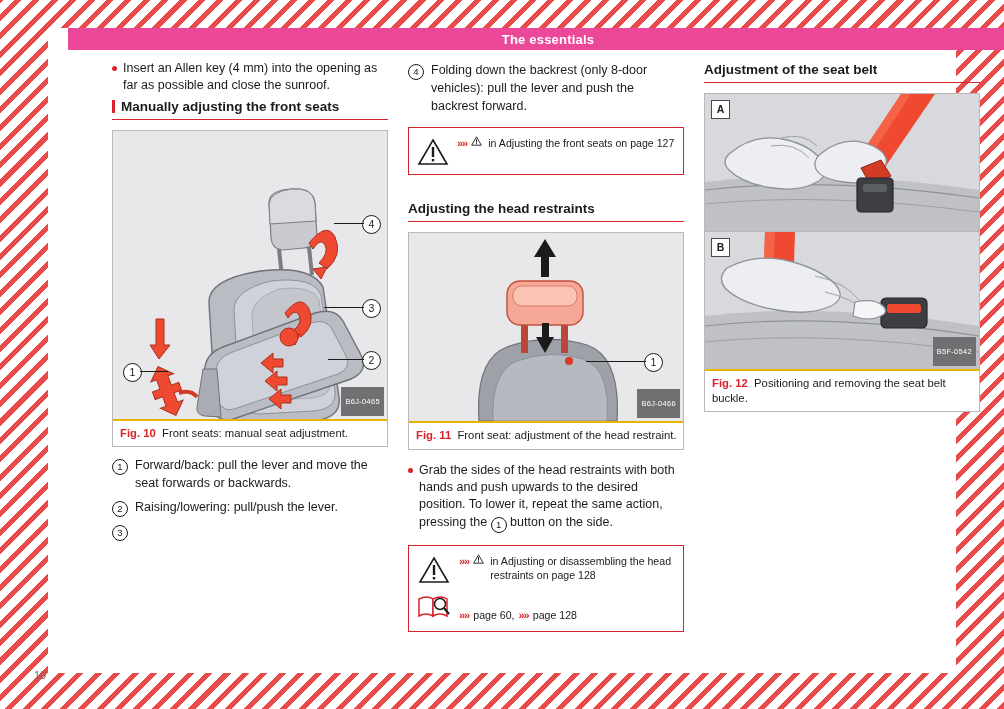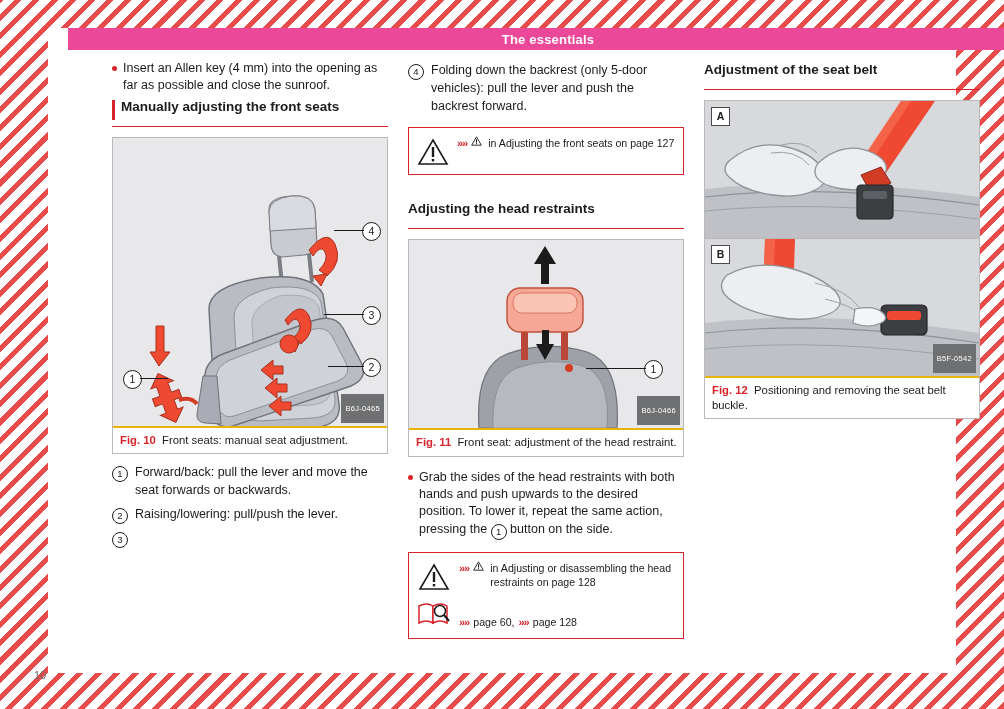--- a/index.html
+++ b/index.html
@@ -94,21 +94,21 @@
     font-size: 18px;
     color: #d9232a;
     font-weight: bold;
     margin: 26px 0 14px 0;
   }
   .subhead {
     font-size: 13.5px;
     font-weight: bold;
     color: #1b1b1b;
     border-bottom: 1.5px solid #d9232a;
-    padding: 0 0 12px 9px;
+    padding: 0 0 5px 9px;
     margin: 0 0 10px 0;
     position: relative;
   }
   .subhead::before {
     content: "";
     position: absolute;
     left: 0;
     top: 1px;
     bottom: 6px;
     width: 3px;
@@ -369,21 +369,21 @@
         <div class="num-item">
           <span class="circle-num">3</span>
         </div>
       </div>
     </div>
 
     <div class="col">
 
       <div class="num-item" style="margin-top:2px;">
         <span class="circle-num">4</span>
-        <span>Folding down the backrest (only 5-door vehicles): pull the lever and push the backrest forward.</span>
+        <span>Folding down the backrest (only 8-door vehicles): pull the lever and push the backrest forward.</span>
       </div>
 
       <div class="note-box">
         <div class="icons">
           <svg width="32" height="28" viewBox="0 0 32 28">
             <path d="M16 2 L30 26 L2 26 Z" fill="#ffffff" stroke="#1b1b1b" stroke-width="1.6"></path>
             <rect x="14.8" y="9" width="2.4" height="10" fill="#1b1b1b"></rect>
             <rect x="14.8" y="21" width="2.4" height="2.4" fill="#1b1b1b"></rect>
           </svg>
         </div>

